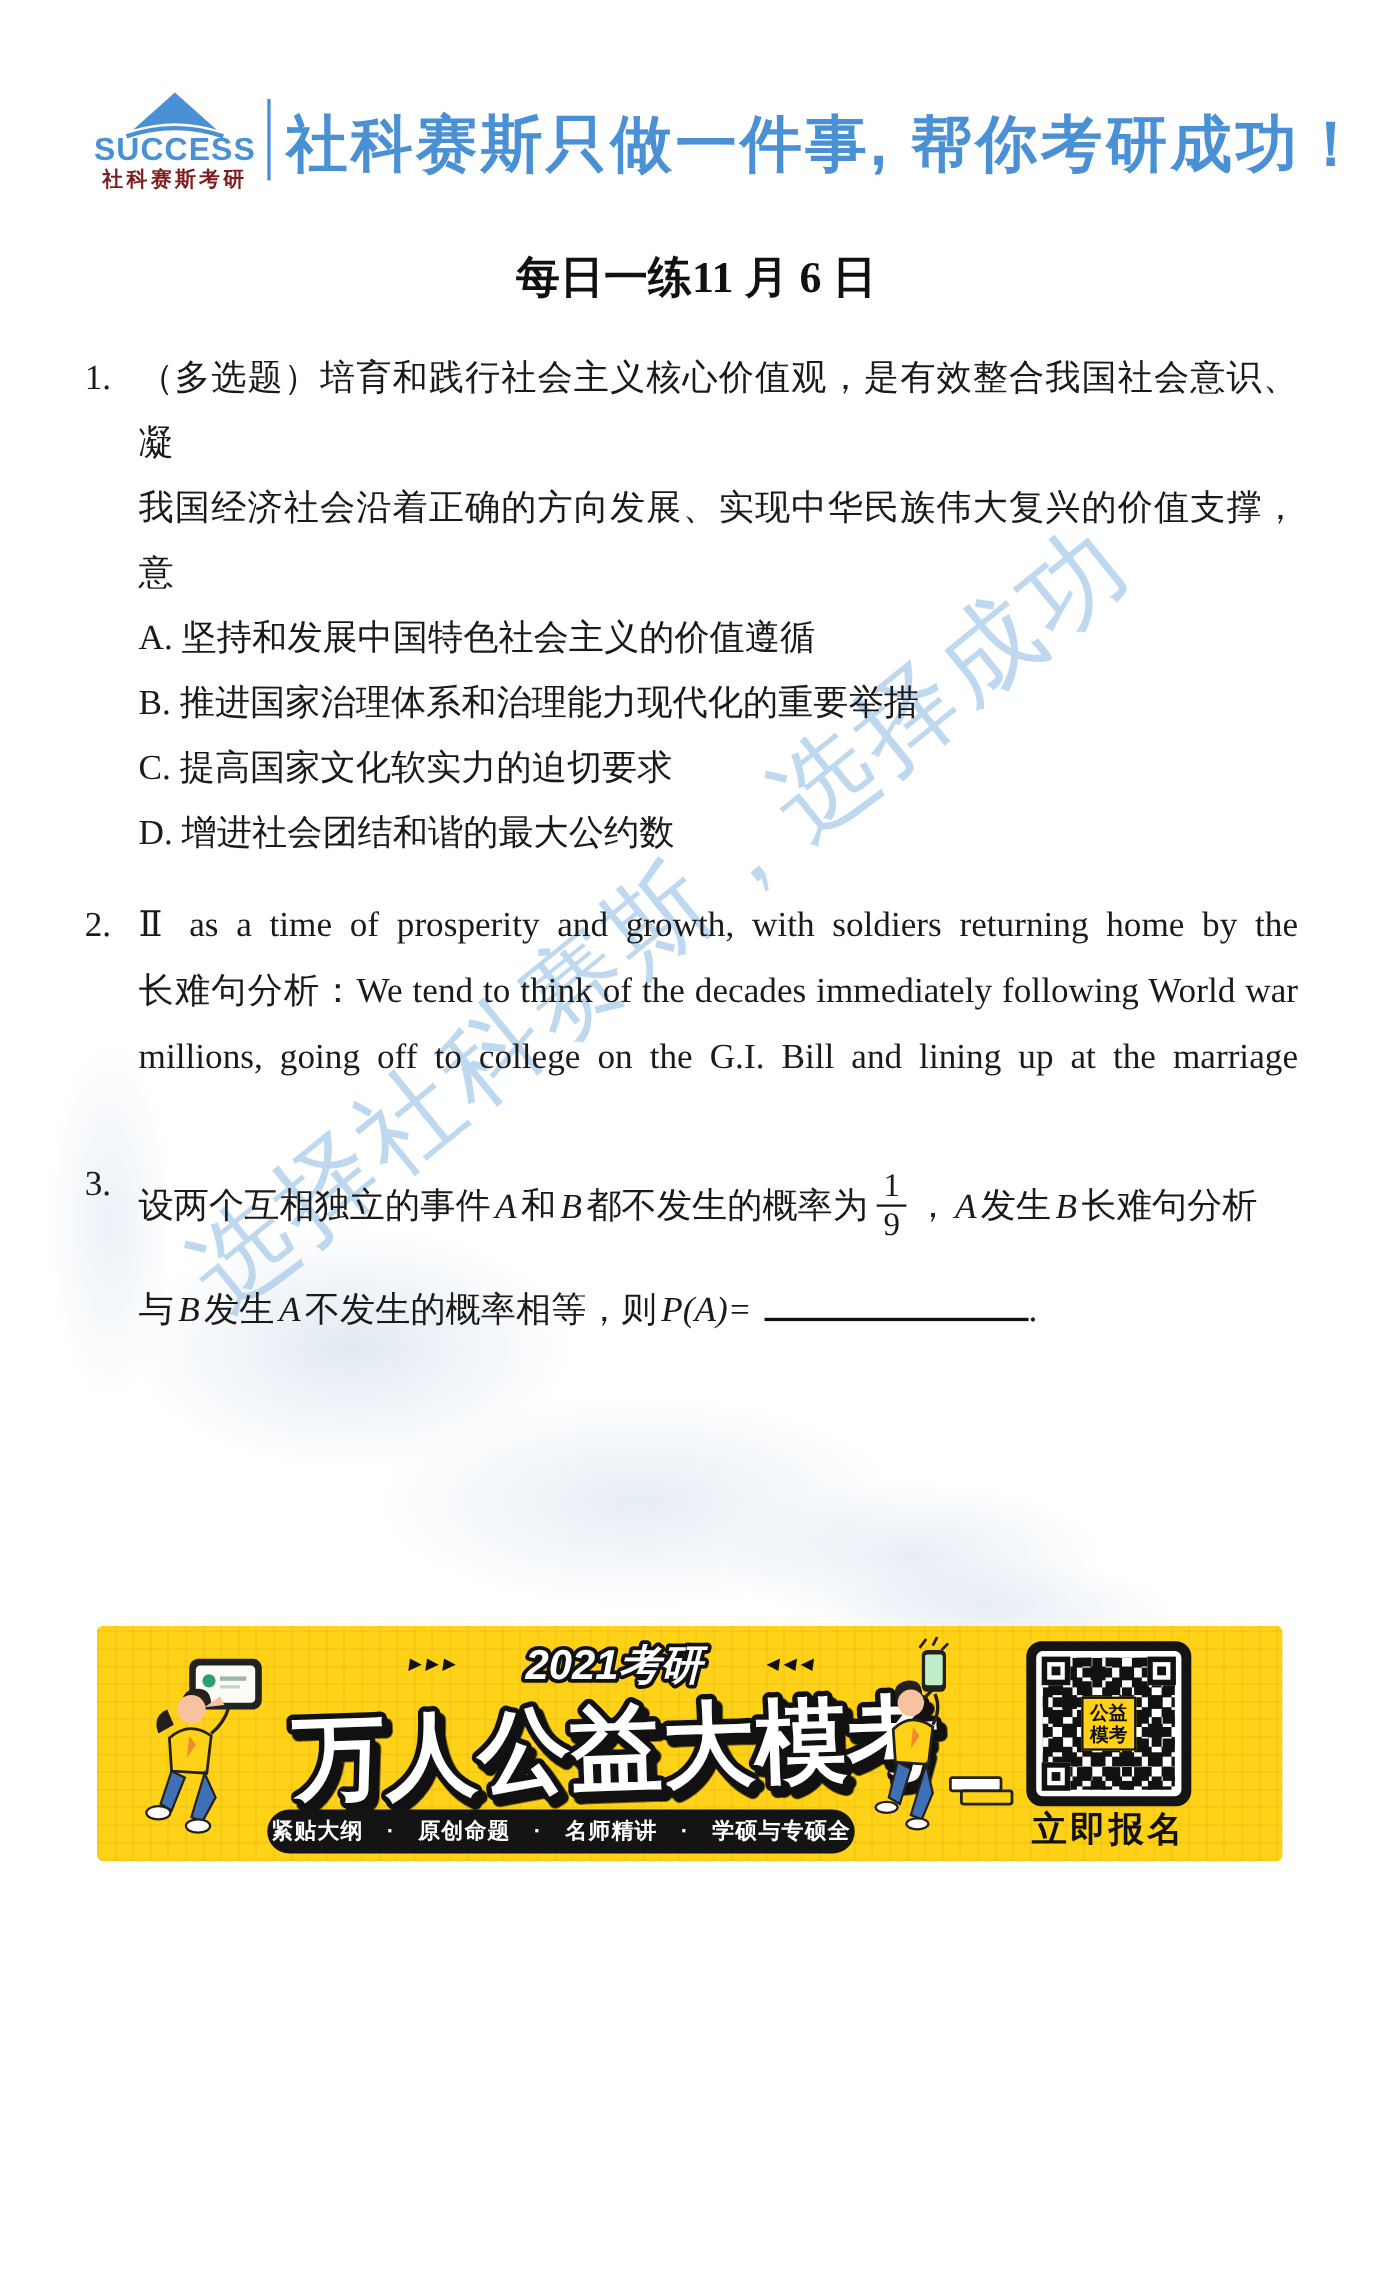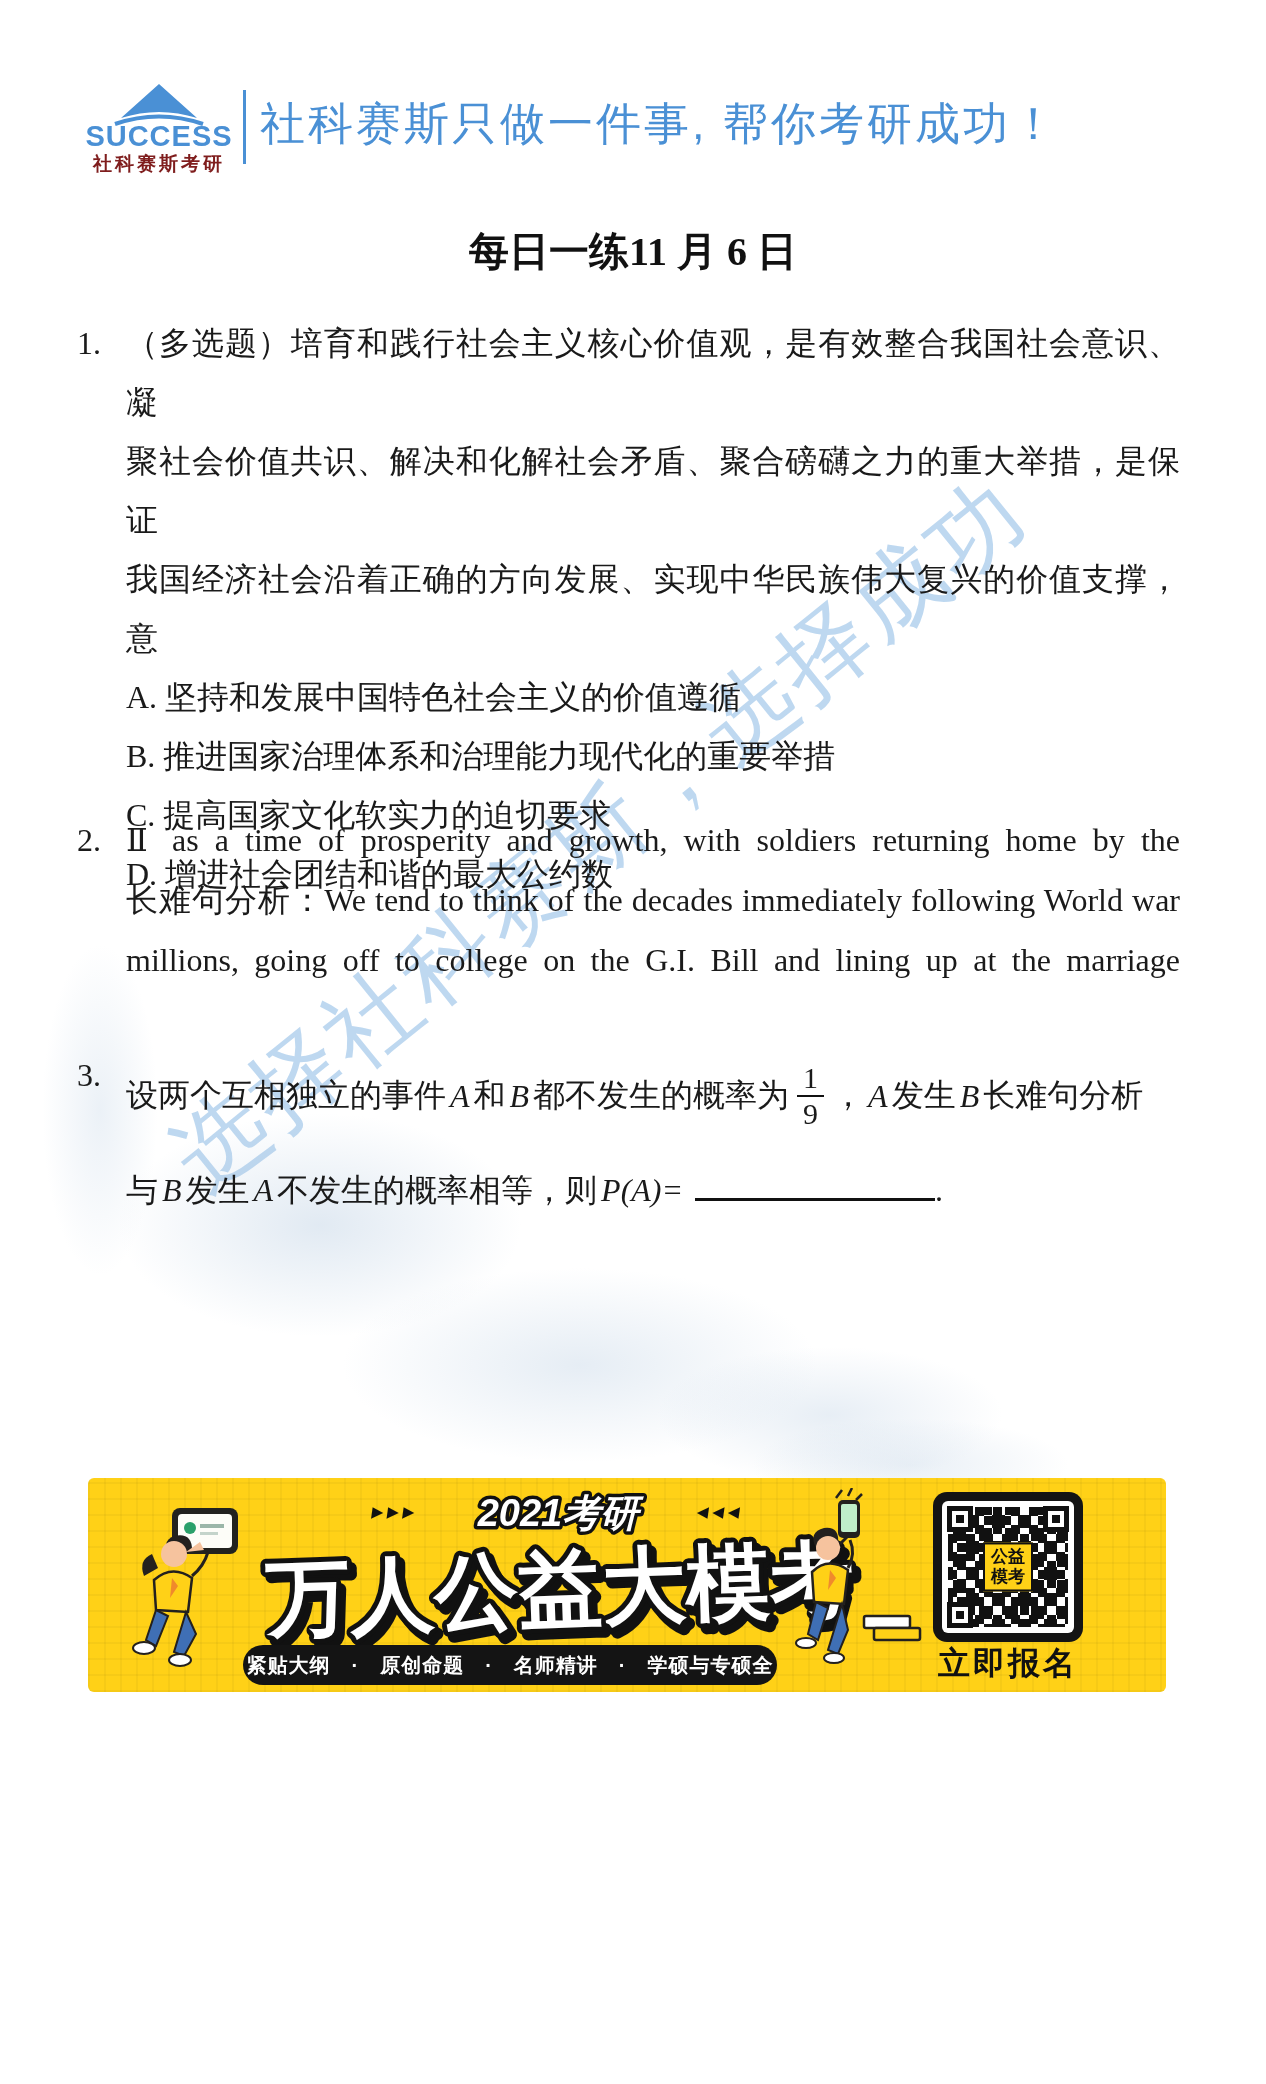--- a/index.html
+++ b/index.html
@@ -9,22 +9,22 @@
   }
   
   .hdr-logo{position:absolute;left:84px;top:82px;width:150px;text-align:center;}
   .hdr-logo svg{display:block;margin:0 auto;}
   .logo-word{font-family:"Liberation Sans","DejaVu Sans",sans-serif;font-weight:bold;
     color:#4a90d5;font-size:29px;letter-spacing:1px;line-height:1;margin-top:-6px;}
   .logo-sub{font-family:"Liberation Sans","DejaVu Sans",sans-serif;font-weight:bold;
     color:#7f1d1d;font-size:19px;letter-spacing:3px;line-height:1;margin-top:3px;text-align:center;}
   .hdr-divider{position:absolute;left:243px;top:90px;width:3px;height:74px;background:#4a90d5;}
   .hdr-slogan{position:absolute;left:260px;top:94px;width:930px;margin:0;
-    font-family:"Liberation Sans","DejaVu Sans",sans-serif;font-weight:normal;
-    color:#4a90d5;font-size:45px;letter-spacing:3px;white-space:nowrap;}
+    font-family:"Liberation Sans","DejaVu Sans",sans-serif;font-weight:bold;
+    color:#4a90d5;font-size:56px;letter-spacing:3px;white-space:nowrap;}
   
   .doc-title{position:absolute;left:0;top:224px;width:1266px;text-align:center;
     font-size:40px;font-weight:bold;color:#111;}
   .doc-title .date{}
   
   .watermark{position:absolute;left:80px;top:812px;width:940px;text-align:center;
     transform:rotate(-39deg);font-size:92px;letter-spacing:5px;white-space:nowrap;
     color:rgba(137,184,227,0.55);z-index:0;pointer-events:none;}
   .blob{position:absolute;z-index:0;pointer-events:none;border-radius:50%;}
   .b1{left:40px;top:1070px;width:560px;height:310px;background:radial-gradient(closest-side,rgba(176,199,222,.38),rgba(176,199,222,0) 72%);}
@@ -108,21 +108,20 @@
   <div class="blob b1"></div>
   <div class="blob b2"></div>
   <div class="blob b3"></div>
   <div class="blob b4"></div>
   <div class="blob b5"></div>
 
   <section class="question" id="q1" style="top:314px;">
     <div class="qnum">1.</div>
     <div class="qbody">
       <div class="jline">（多选题）培育和践行社会主义核心价值观，是有效整合我国社会意识、凝</div>
-      <div class="jline">聚社会价值共识、解决和化解社会矛盾、聚合磅礴之力的重大举措，是保证</div>
       <div class="jline">我国经济社会沿着正确的方向发展、实现中华民族伟大复兴的价值支撑，意</div>
       <div class="opt">A. 坚持和发展中国特色社会主义的价值遵循</div>
       <div class="opt">B. 推进国家治理体系和治理能力现代化的重要举措</div>
       <div class="opt">C. 提高国家文化软实力的迫切要求</div>
       <div class="opt">D. 增进社会团结和谐的最大公约数</div>
     </div>
   </section>
 
   <section class="question" id="q2" style="top:810px;">
     <div class="qnum">2.</div>

